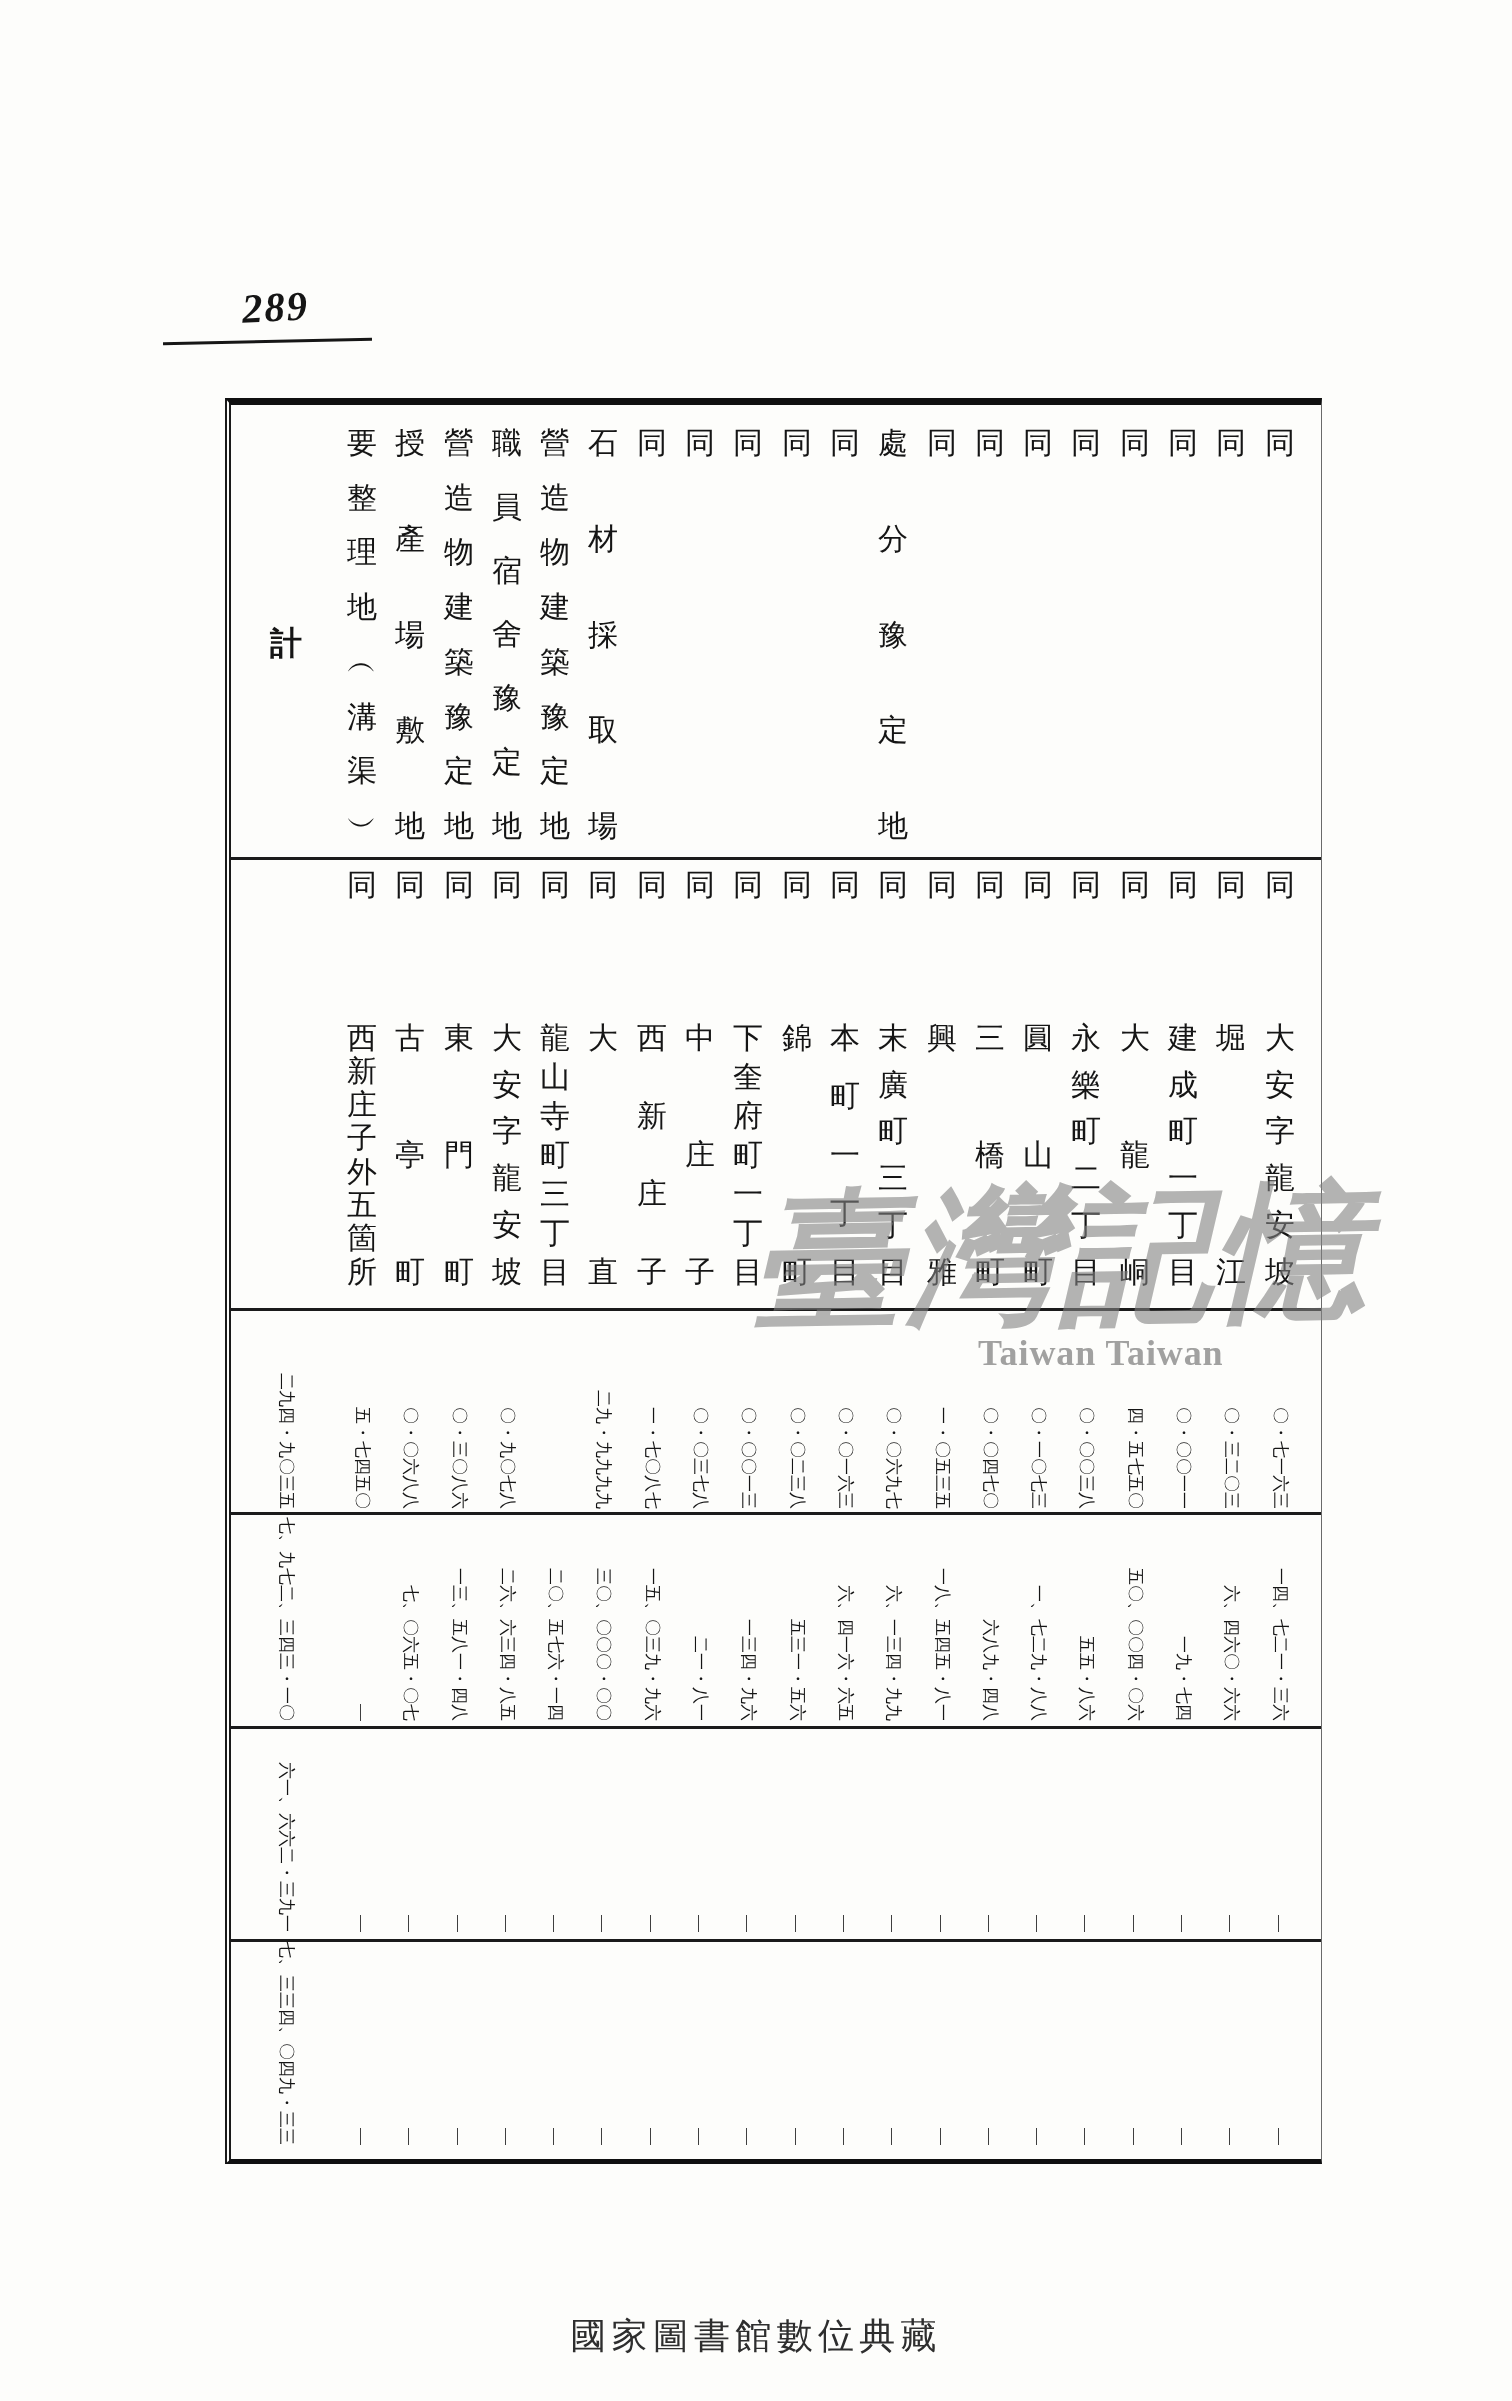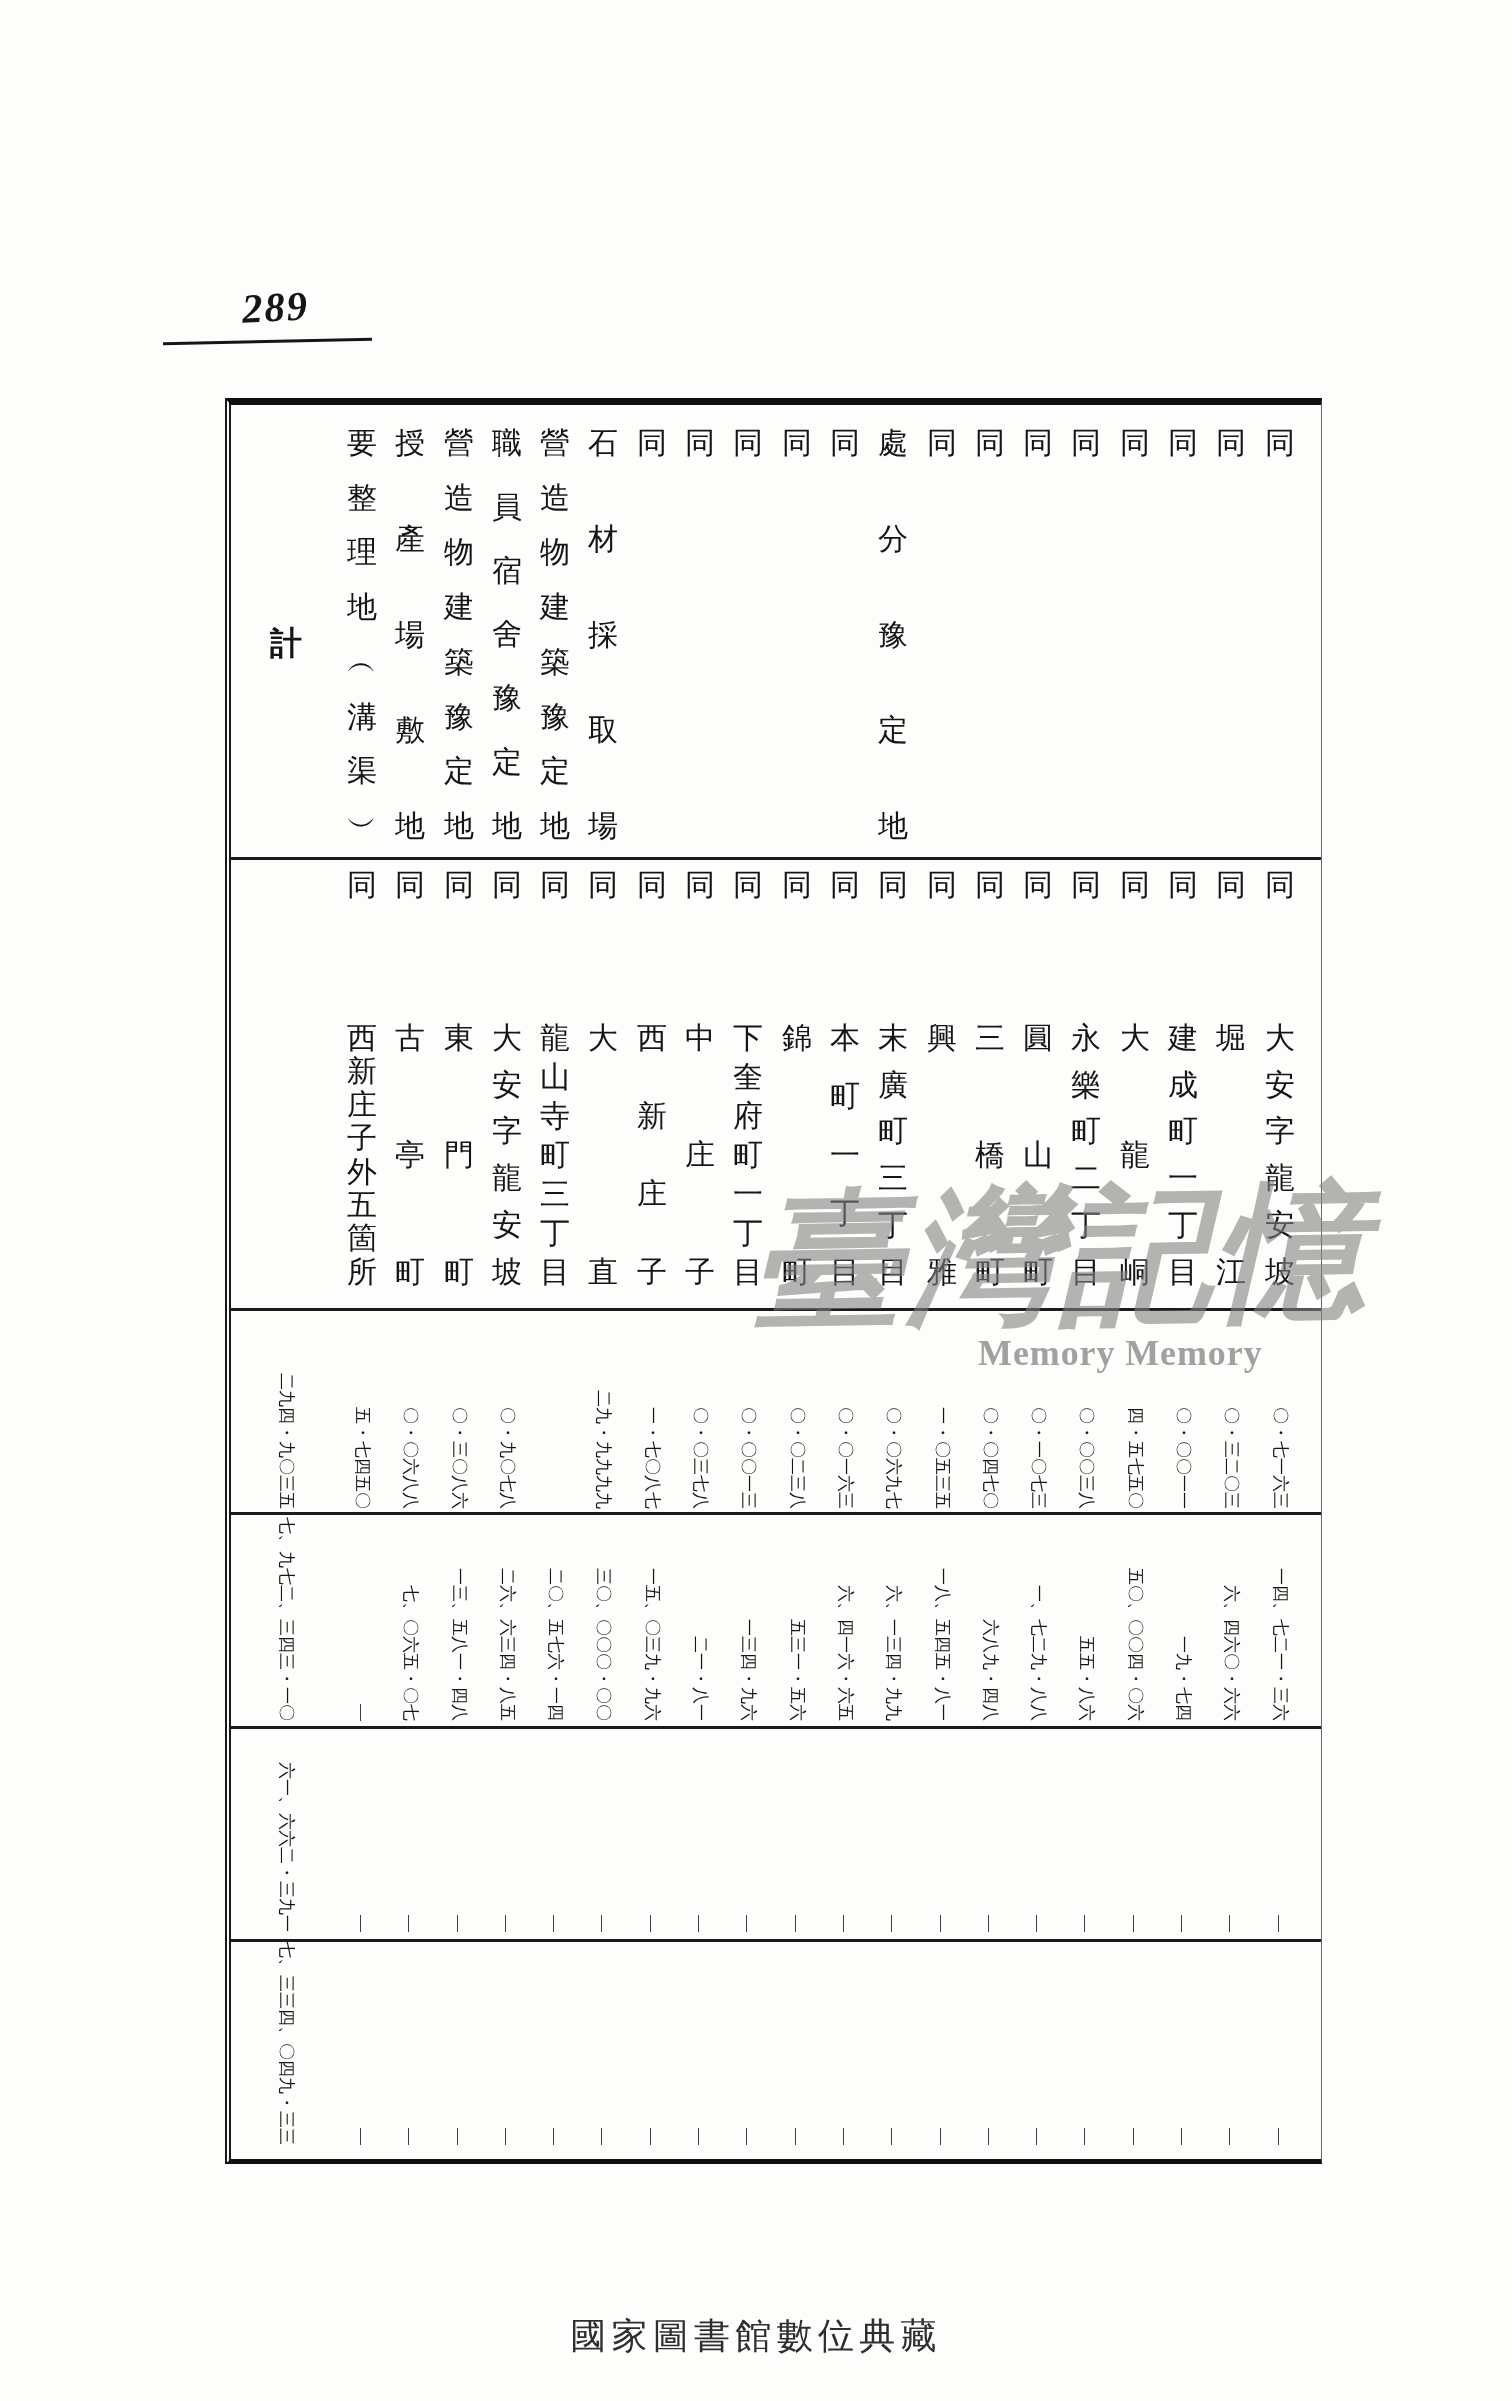--- a/index.html
+++ b/index.html
@@ -742,16 +742,16 @@
     <div class="cell b5">
         <div class="num">六一、六六二・三九一</div>
       </div>
     <div class="cell b6">
         <div class="num">七、三三四、〇四九・三三</div>
       </div>
   </div>
 </div>
 
 <div class="wm-cjk">臺灣記憶</div>
-<div class="wm-latin">Memory Memory</div>
+<div class="wm-latin">Taiwan Taiwan</div>
 
 <div class="footer-caption">國家圖書館數位典藏</div>
 
 
 </body></html>

